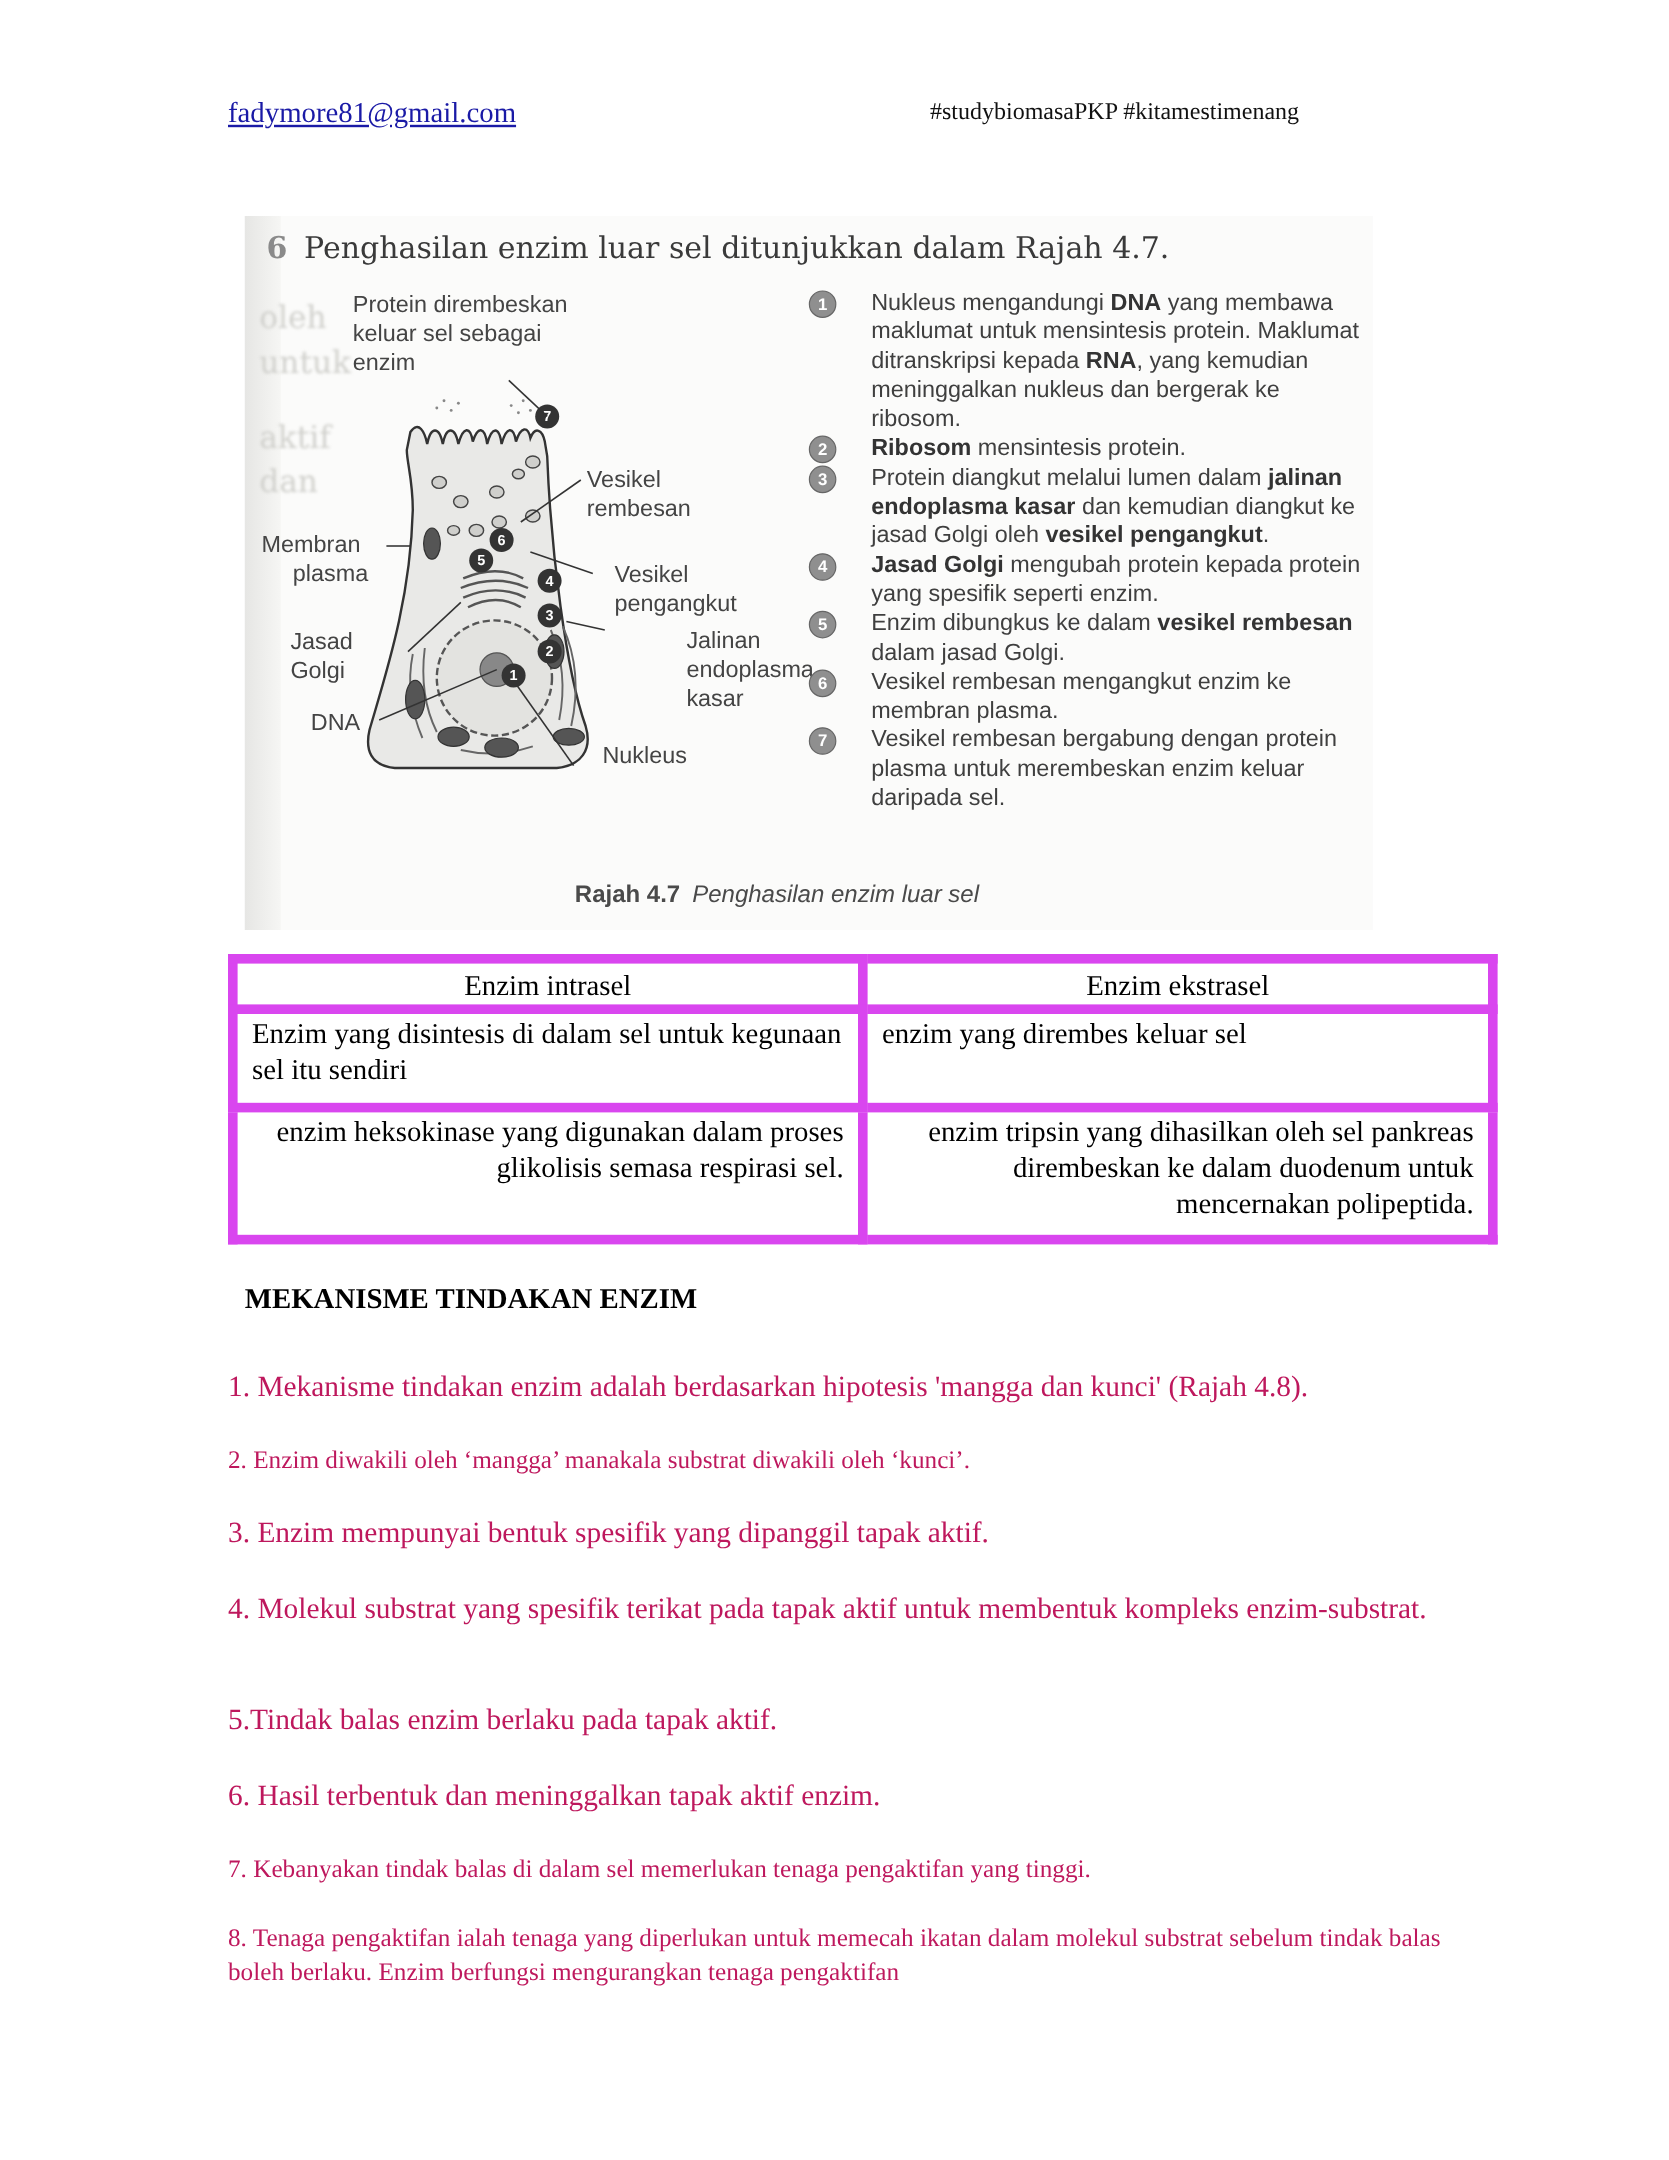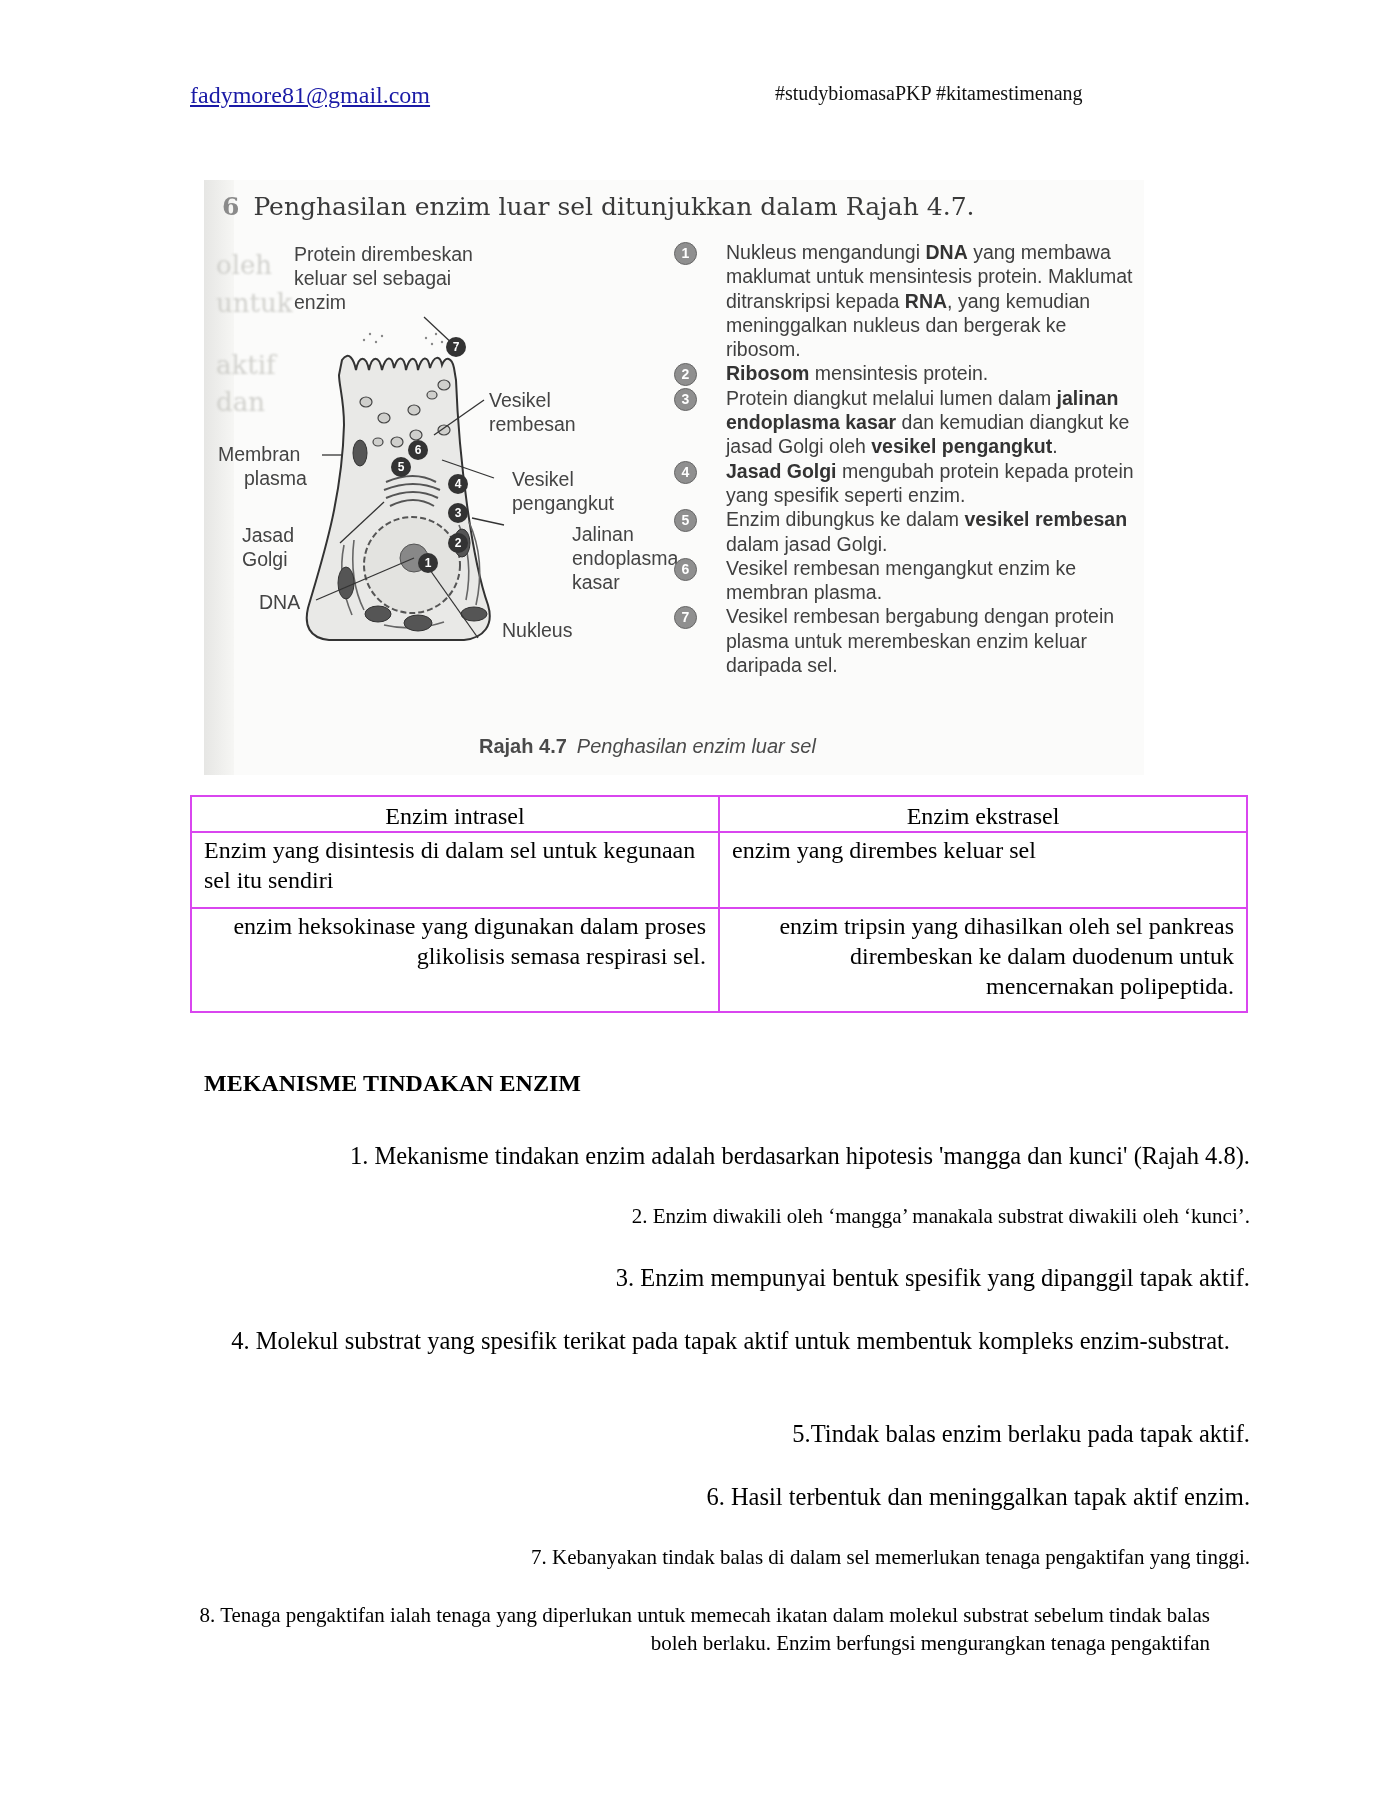--- a/index.html
+++ b/index.html
@@ -21,27 +21,27 @@
   .step { position:relative; padding-left:52px; }
   .step-badge { position:absolute; left:0; top:2px; width:21px; height:21px; border-radius:50%; background:#8f8f8f; border:1px solid #666; color:#fff; font-weight:bold; font-size:14px; text-align:center; line-height:21px; }
   .b { font-weight:bold; color:#333; }
 
   .caption { position:absolute; left:275px; top:555px; font-family:Liberation Sans, sans-serif; font-size:20px; color:#4a4a4a; }
   .caption .cb { font-weight:bold; margin-right:10px; }
   .caption .ci { font-style:italic; }
 
   
   table.cmp { position:absolute; left:190px; top:795px; width:1058px; border-collapse:collapse; font-size:24px; line-height:30px; }
-  table.cmp th, table.cmp td { border:2px solid #d946ef; vertical-align:top; padding:2px 12px 4px 12px; font-weight:normal; width:50%; }
+  table.cmp th, table.cmp td { border:8px solid #d946ef; vertical-align:top; padding:2px 12px 4px 12px; font-weight:normal; width:50%; }
   table.cmp th { text-align:center; padding:4px 12px 0 12px; }
   table.cmp tr.r1 td { height:68px; }
   table.cmp tr.r2 td { height:96px;text-align:right; }
 
   .sec-title { position:absolute; left:204px; top:1070px; font-size:24px; font-weight:bold; }
-  .pt { position:absolute; left:190px; width:1060px; color:#000000;text-align:right; }
+  .pt { position:absolute; left:190px; width:1060px; color:#be185d; }
   .pt.big { font-size:24.5px; line-height:31px; }
   .pt.sm { font-size:21px; line-height:28px; }
 </style>
 </head>
 <body>
 
 <a class="hdr-email">fadymore81@gmail.com</a>
 <div class="hdr-tags">#studybiomasaPKP #kitamestimenang</div>
 
 <div class="scan">

